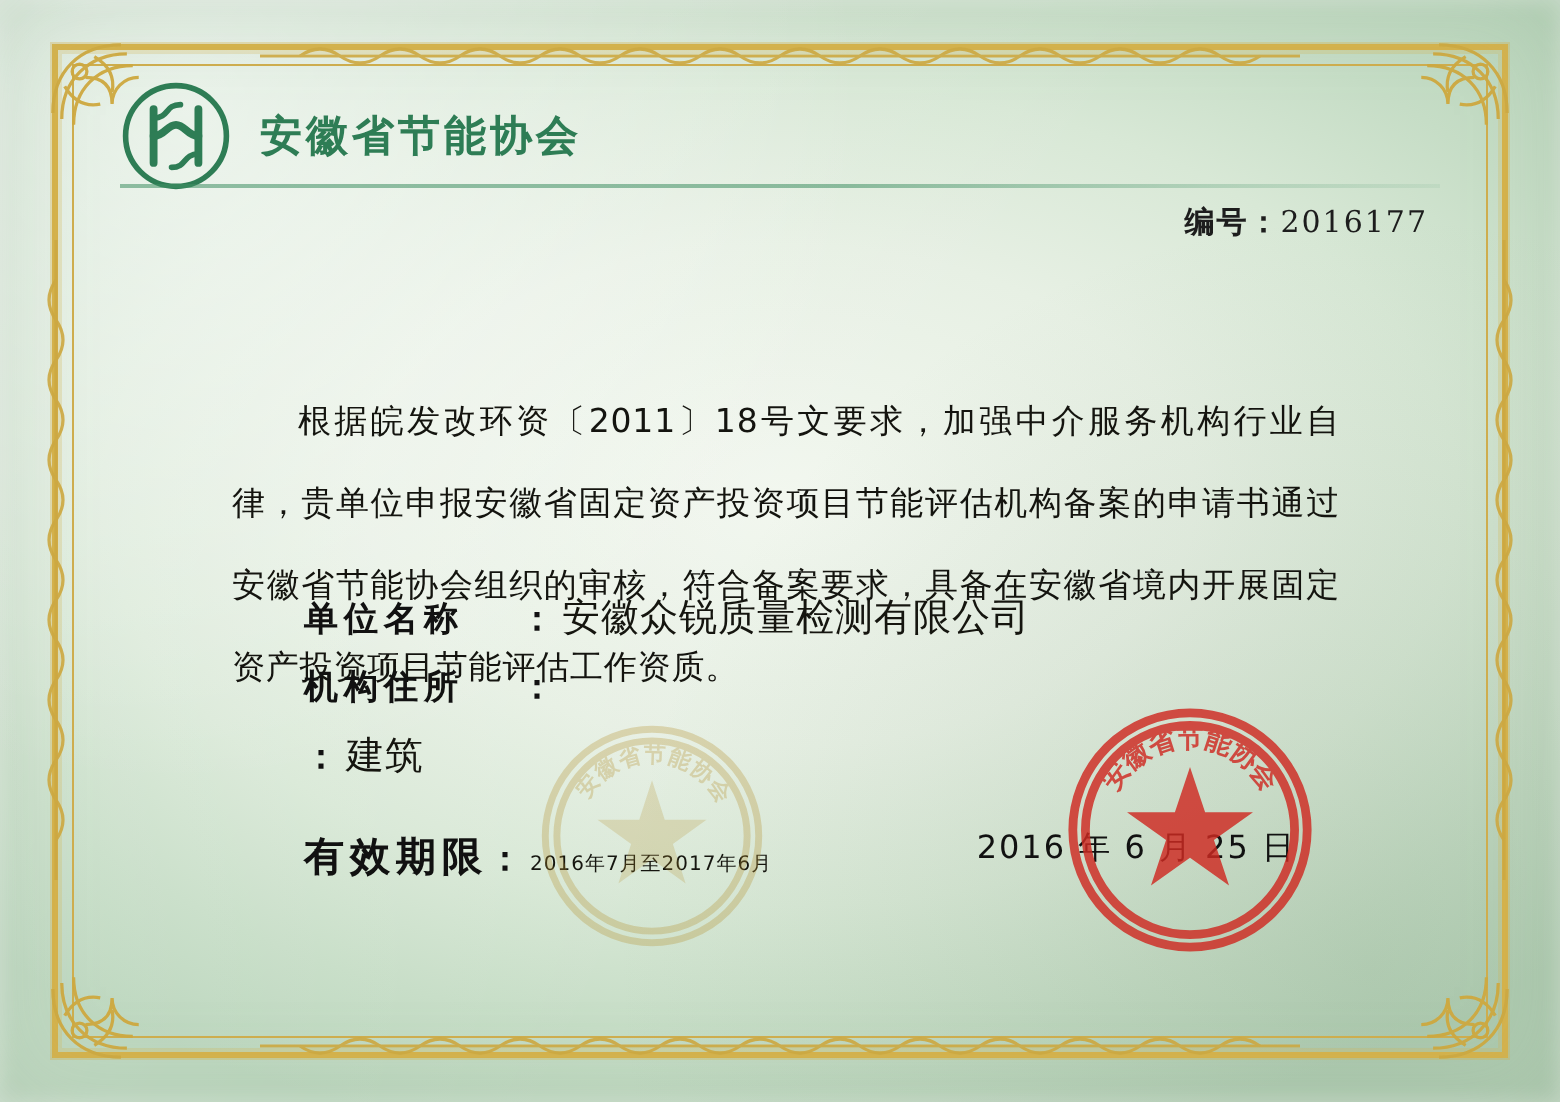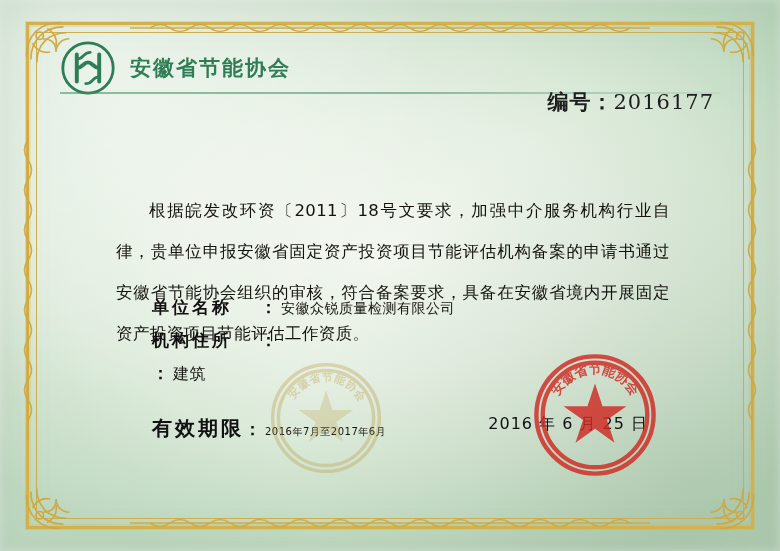--- a/index.html
+++ b/index.html
@@ -104,22 +104,22 @@
     width: 660px;
     height: 2px;
     background: linear-gradient(to right, #3f8f63 0%, #3f8f63 55%, rgba(63,143,99,0.15) 100%);
     opacity: 0.55;
   }
 
   
   #serial {
     position: absolute;
     right: 66px;
-    top: 88px;
-    font-size: 21px;
+    top: 102px;
+    font-size: 15px;
     color: #1d1d1d;
     letter-spacing: 1px;
     white-space: nowrap;
   }
   #serial .serial-label { font-weight: bold; }
   #serial .serial-value { font-family: "DejaVu Serif", serif; }
 
   
   #title {
     position: absolute;
@@ -170,25 +170,25 @@
     width: 108px;
     flex: none;
   }
   .field-colon {
     font-size: 17px;
     font-weight: bold;
     color: #111;
     margin-right: 4px;
   }
   .field-value {
-    font-size: 14px;
+    font-size: 19px;
     color: #15150f;
     letter-spacing: 0.5px;
   }
-  .field-value.small { font-size: 16px; }
+  .field-value.small { font-size: 19px; }
 
   
   #validity-row {
     position: absolute;
     left: 152px;
     top: 415px;
     display: flex;
     align-items: baseline;
     white-space: nowrap;
   }

